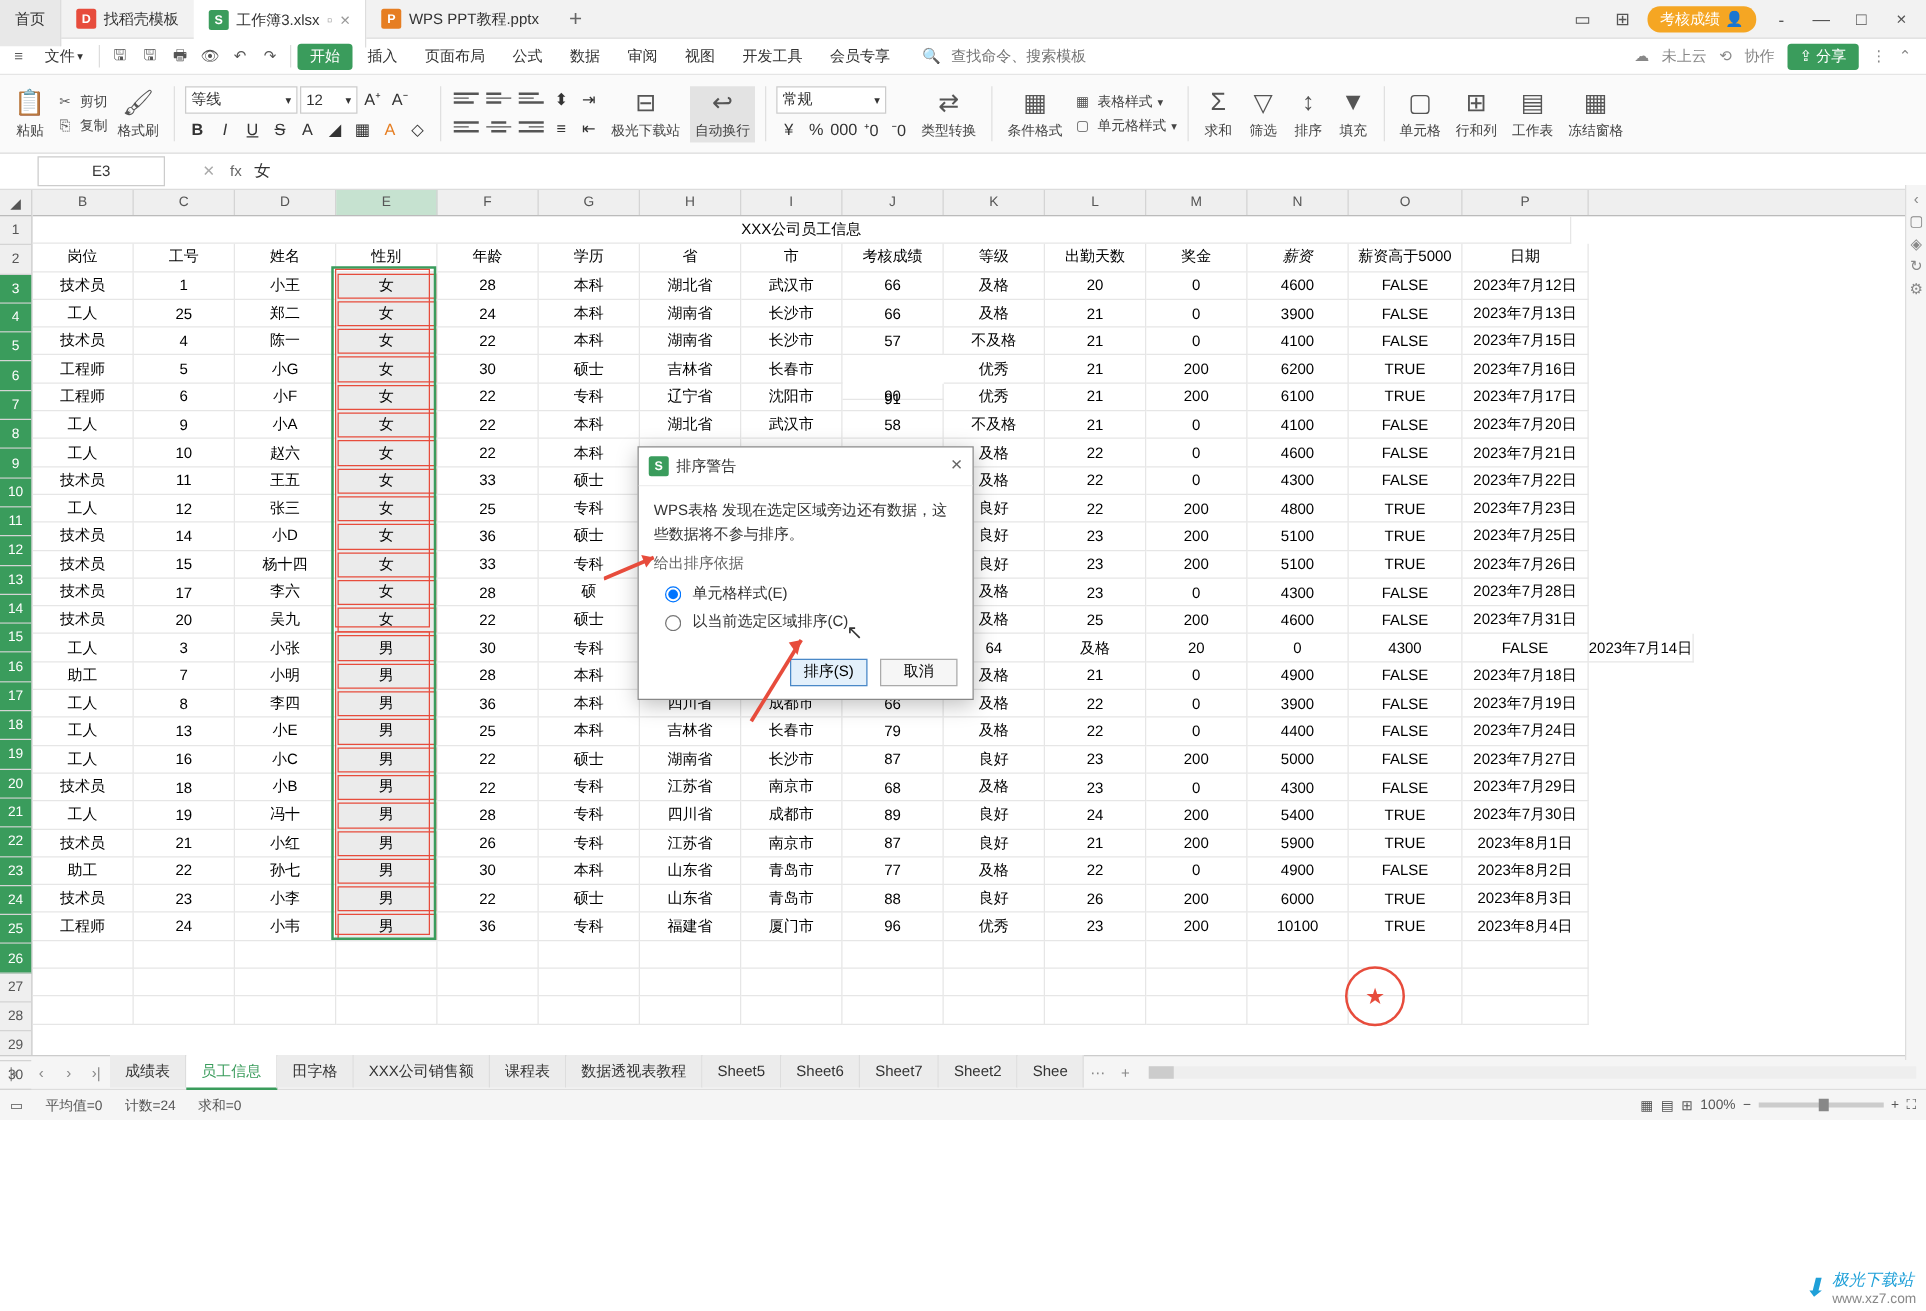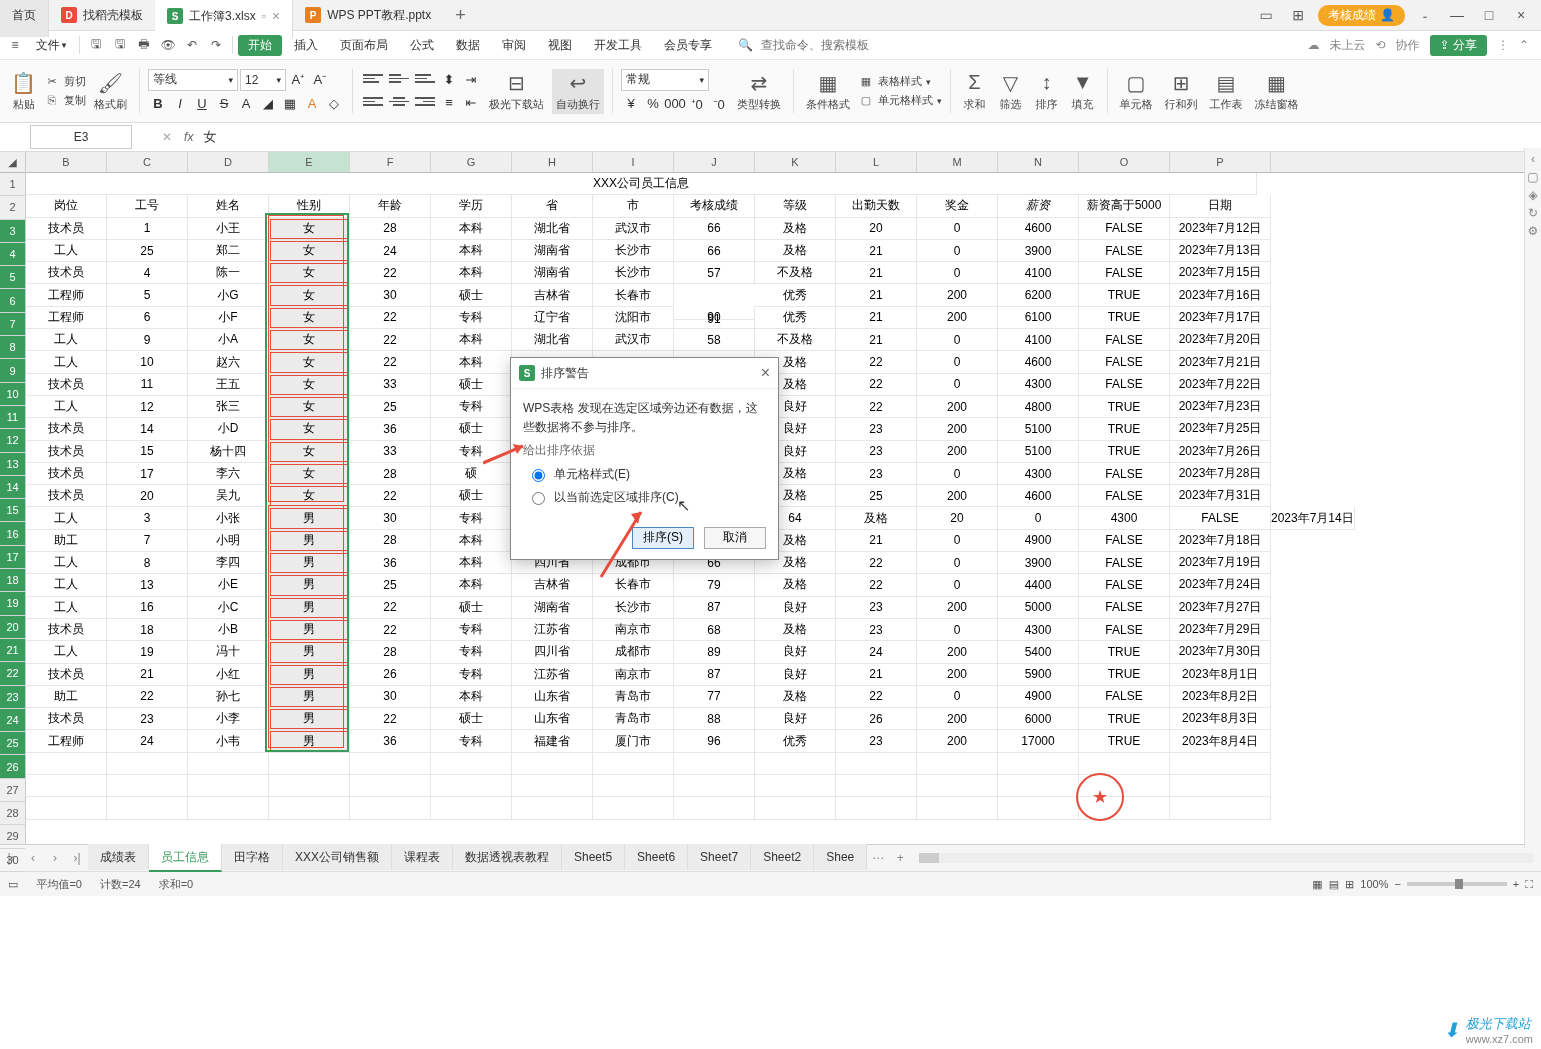--- a/index.html
+++ b/index.html
@@ -36,21 +36,21 @@
 .tb-sm{display:flex;align-items:center;gap:4px;font-size:11px;color:#444;cursor:pointer}
 .tb-sm .ic{width:16px;height:16px;display:flex;align-items:center;justify-content:center;color:#555}
 .font-sel,.size-sel{height:20px;border:1px solid #ccc;background:#fff;padding:0 4px;display:flex;align-items:center;font-size:12px}
 .font-sel{width:80px}.size-sel{width:36px}
 .fmt-btn{width:20px;height:20px;display:flex;align-items:center;justify-content:center;cursor:pointer;font-size:13px}
 .fmt-btn.b{font-weight:bold}.fmt-btn.i{font-style:italic}.fmt-btn.u{text-decoration:underline}.fmt-btn.s{text-decoration:line-through}
 .align-btn{width:20px;height:18px;display:flex;flex-direction:column;justify-content:center;gap:2px;cursor:pointer;padding:0 2px}
 .align-btn span{height:1.5px;background:#555}
 .namebox-row{height:28px;display:flex;align-items:center;border-bottom:1px solid #dcdcdc}
 .name-box{width:100px;height:22px;margin-left:30px;border:1px solid #ccc;text-align:center;line-height:22px;background:#fff}
-.fx-lb{margin-left:50px;font-style:italic;color:#666}
+.fx-lb{margin-left:50px;color:#666}
 .formula-in{margin-left:6px;flex:1;border:none;outline:none;font-size:13px;color:#333;padding:0 4px}
 .grid-area{display:flex;height:692px;position:relative}
 .row-hdrs{width:25px;background:#efefef;border-right:1px solid #ccc}
 .row-hdr{height:22.3px;border-bottom:1px solid #d4d4d4;display:flex;align-items:center;justify-content:center;font-size:11px;color:#555;cursor:pointer}
 .row-hdr.sel{background:#3a9c5c;color:#fff}
 .row-hdr.first{height:20px;border-bottom:1px solid #bbb}
 .grid{flex:1;overflow:hidden}
 .col-hdrs{height:20px;display:flex;background:#efefef;border-bottom:1px solid #bbb}
 .col-hdr{border-right:1px solid #d4d4d4;display:flex;align-items:center;justify-content:center;font-size:11px;color:#555;cursor:pointer}
 .col-hdr.sel{background:#c6e2d0}
@@ -808,21 +808,21 @@
           <div class="cell" style="width: 80px;">小韦</div>
           <div class="cell sel-col red-box" style="width: 80px;">男</div>
           <div class="cell" style="width: 80px;">36</div>
           <div class="cell" style="width: 80px;">专科</div>
           <div class="cell" style="width: 80px;">福建省</div>
           <div class="cell" style="width: 80px;">厦门市</div>
           <div class="cell" style="width: 80px;">96</div>
           <div class="cell" style="width: 80px;">优秀</div>
           <div class="cell" style="width: 80px;">23</div>
           <div class="cell" style="width: 80px;">200</div>
-          <div class="cell" style="width: 80px;">17000</div>
+          <div class="cell" style="width: 80px;">10100</div>
           <div class="cell" style="width: 90px;">TRUE</div>
           <div class="cell" style="width: 100px;">2023年8月4日</div>
         </div>
         <div class="data-row">
           <div class="cell" style="width: 80px;"></div>
           <div class="cell" style="width: 80px;"></div>
           <div class="cell" style="width: 80px;"></div>
           <div class="cell" style="width: 80px;"></div>
           <div class="cell" style="width: 80px;"></div>
           <div class="cell" style="width: 80px;"></div>

